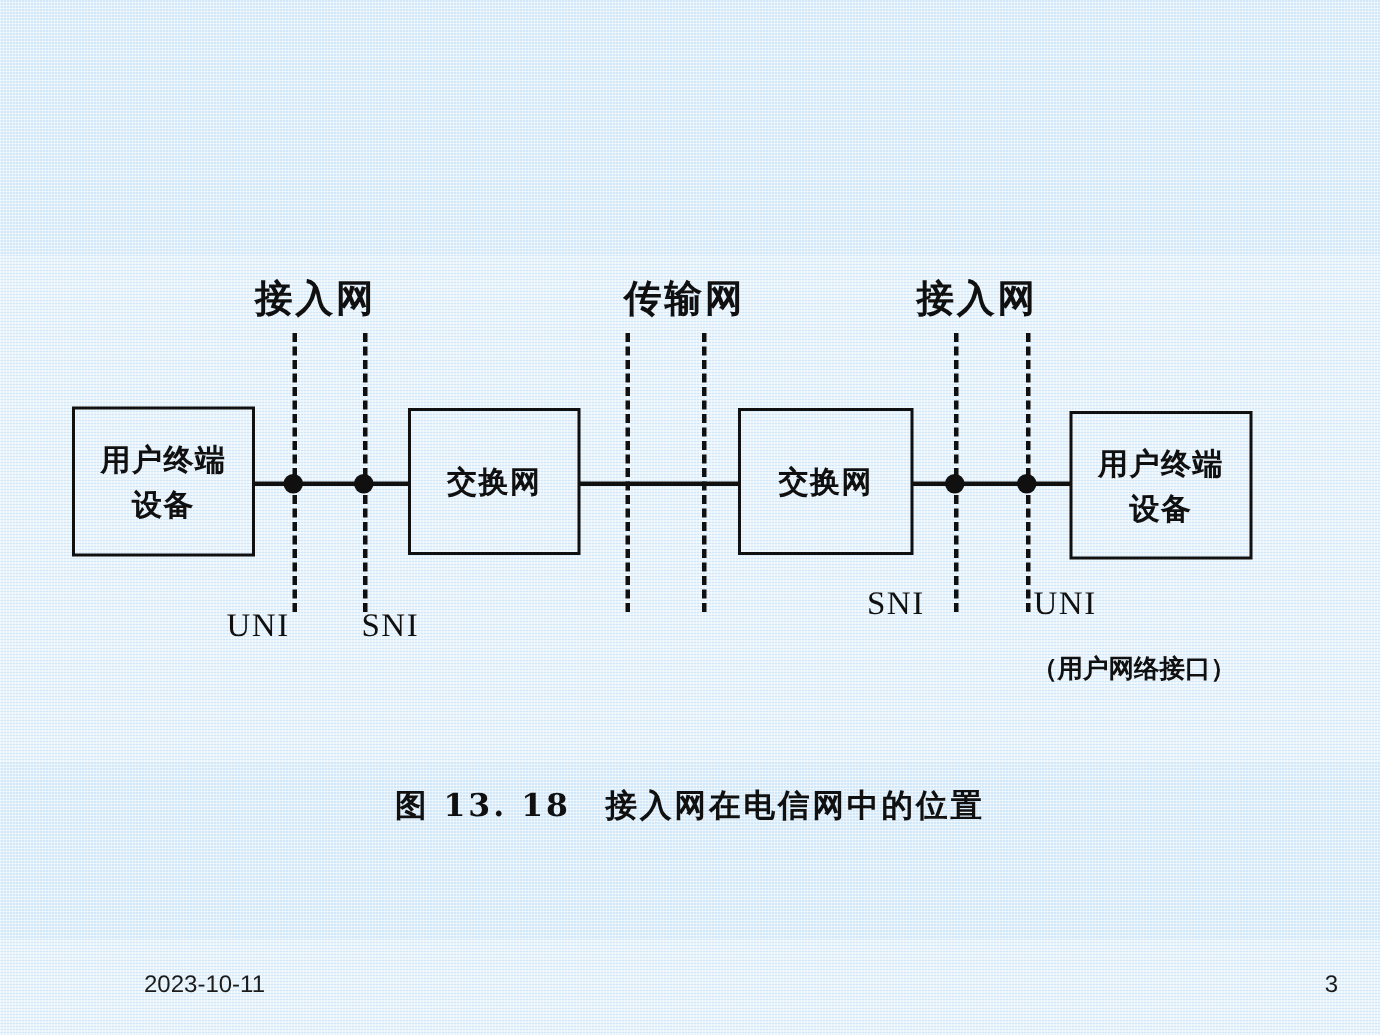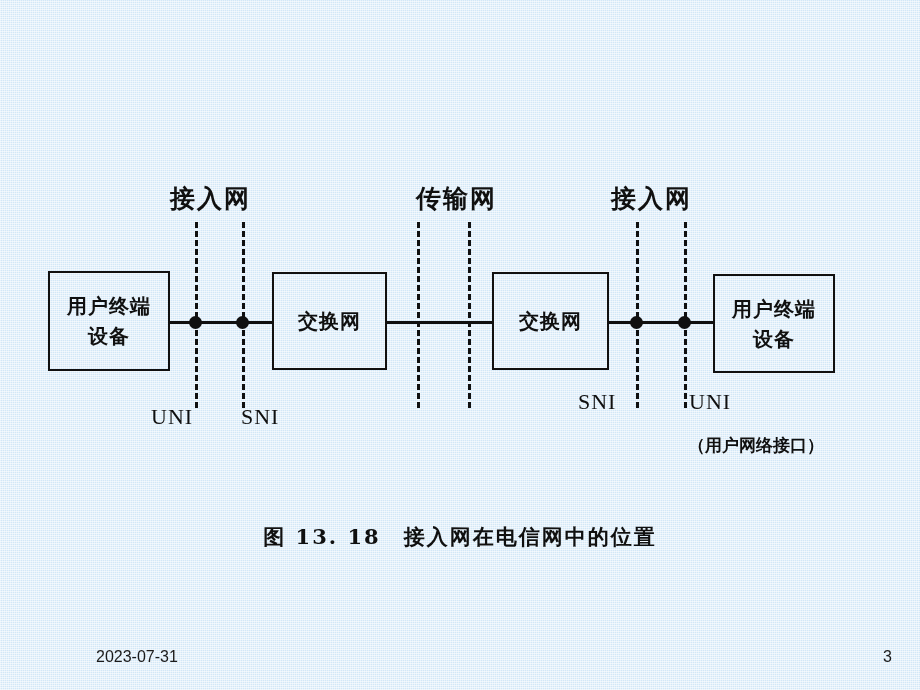--- a/index.html
+++ b/index.html
@@ -197,17 +197,17 @@
 
     <div class="iface-label" style="left:689px; top:389px;">UNI</div>
 
 
     <div class="paren-label" style="left:688px; top:434px;">（用户网络接口）</div>
 
     <div id="figure-caption">图 13. 18　接入网在电信网中的位置</div>
 
   </div>
 
-  <div id="footer-date">2023-07-31</div>
+  <div id="footer-date">2023-10-11</div>
 
   <div id="footer-page">3</div>
 
 </div>
 
 </body></html>

